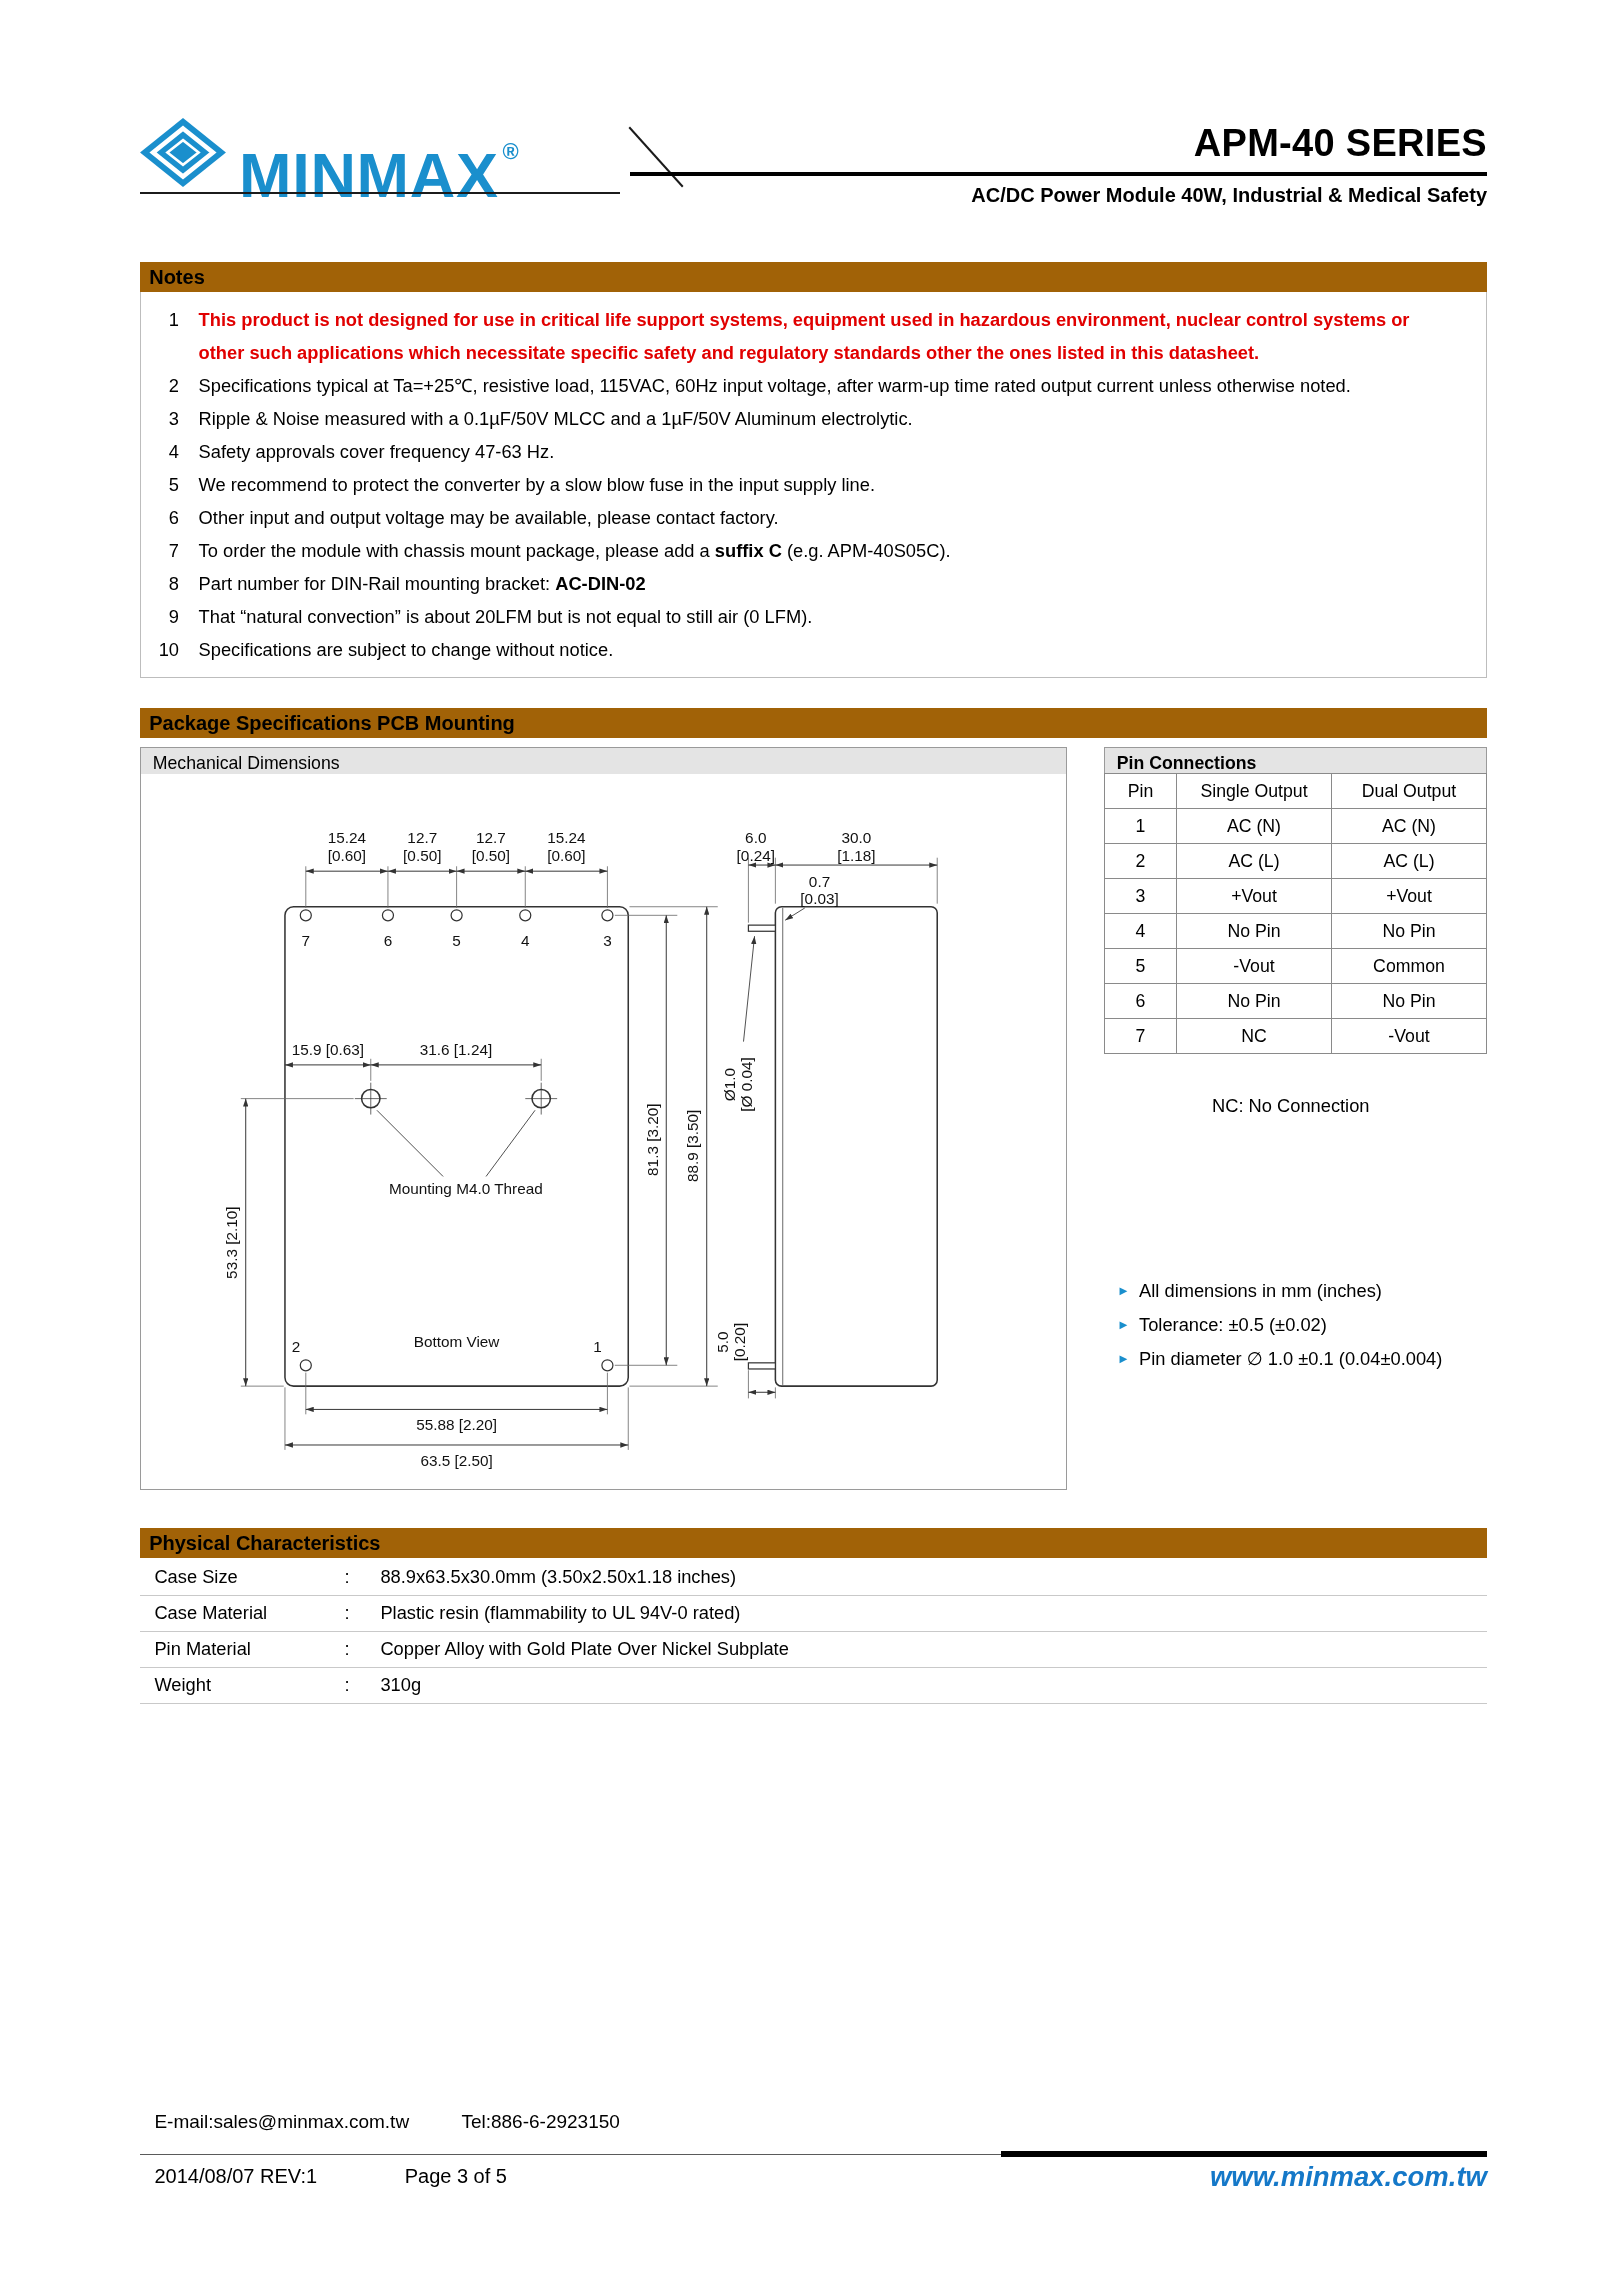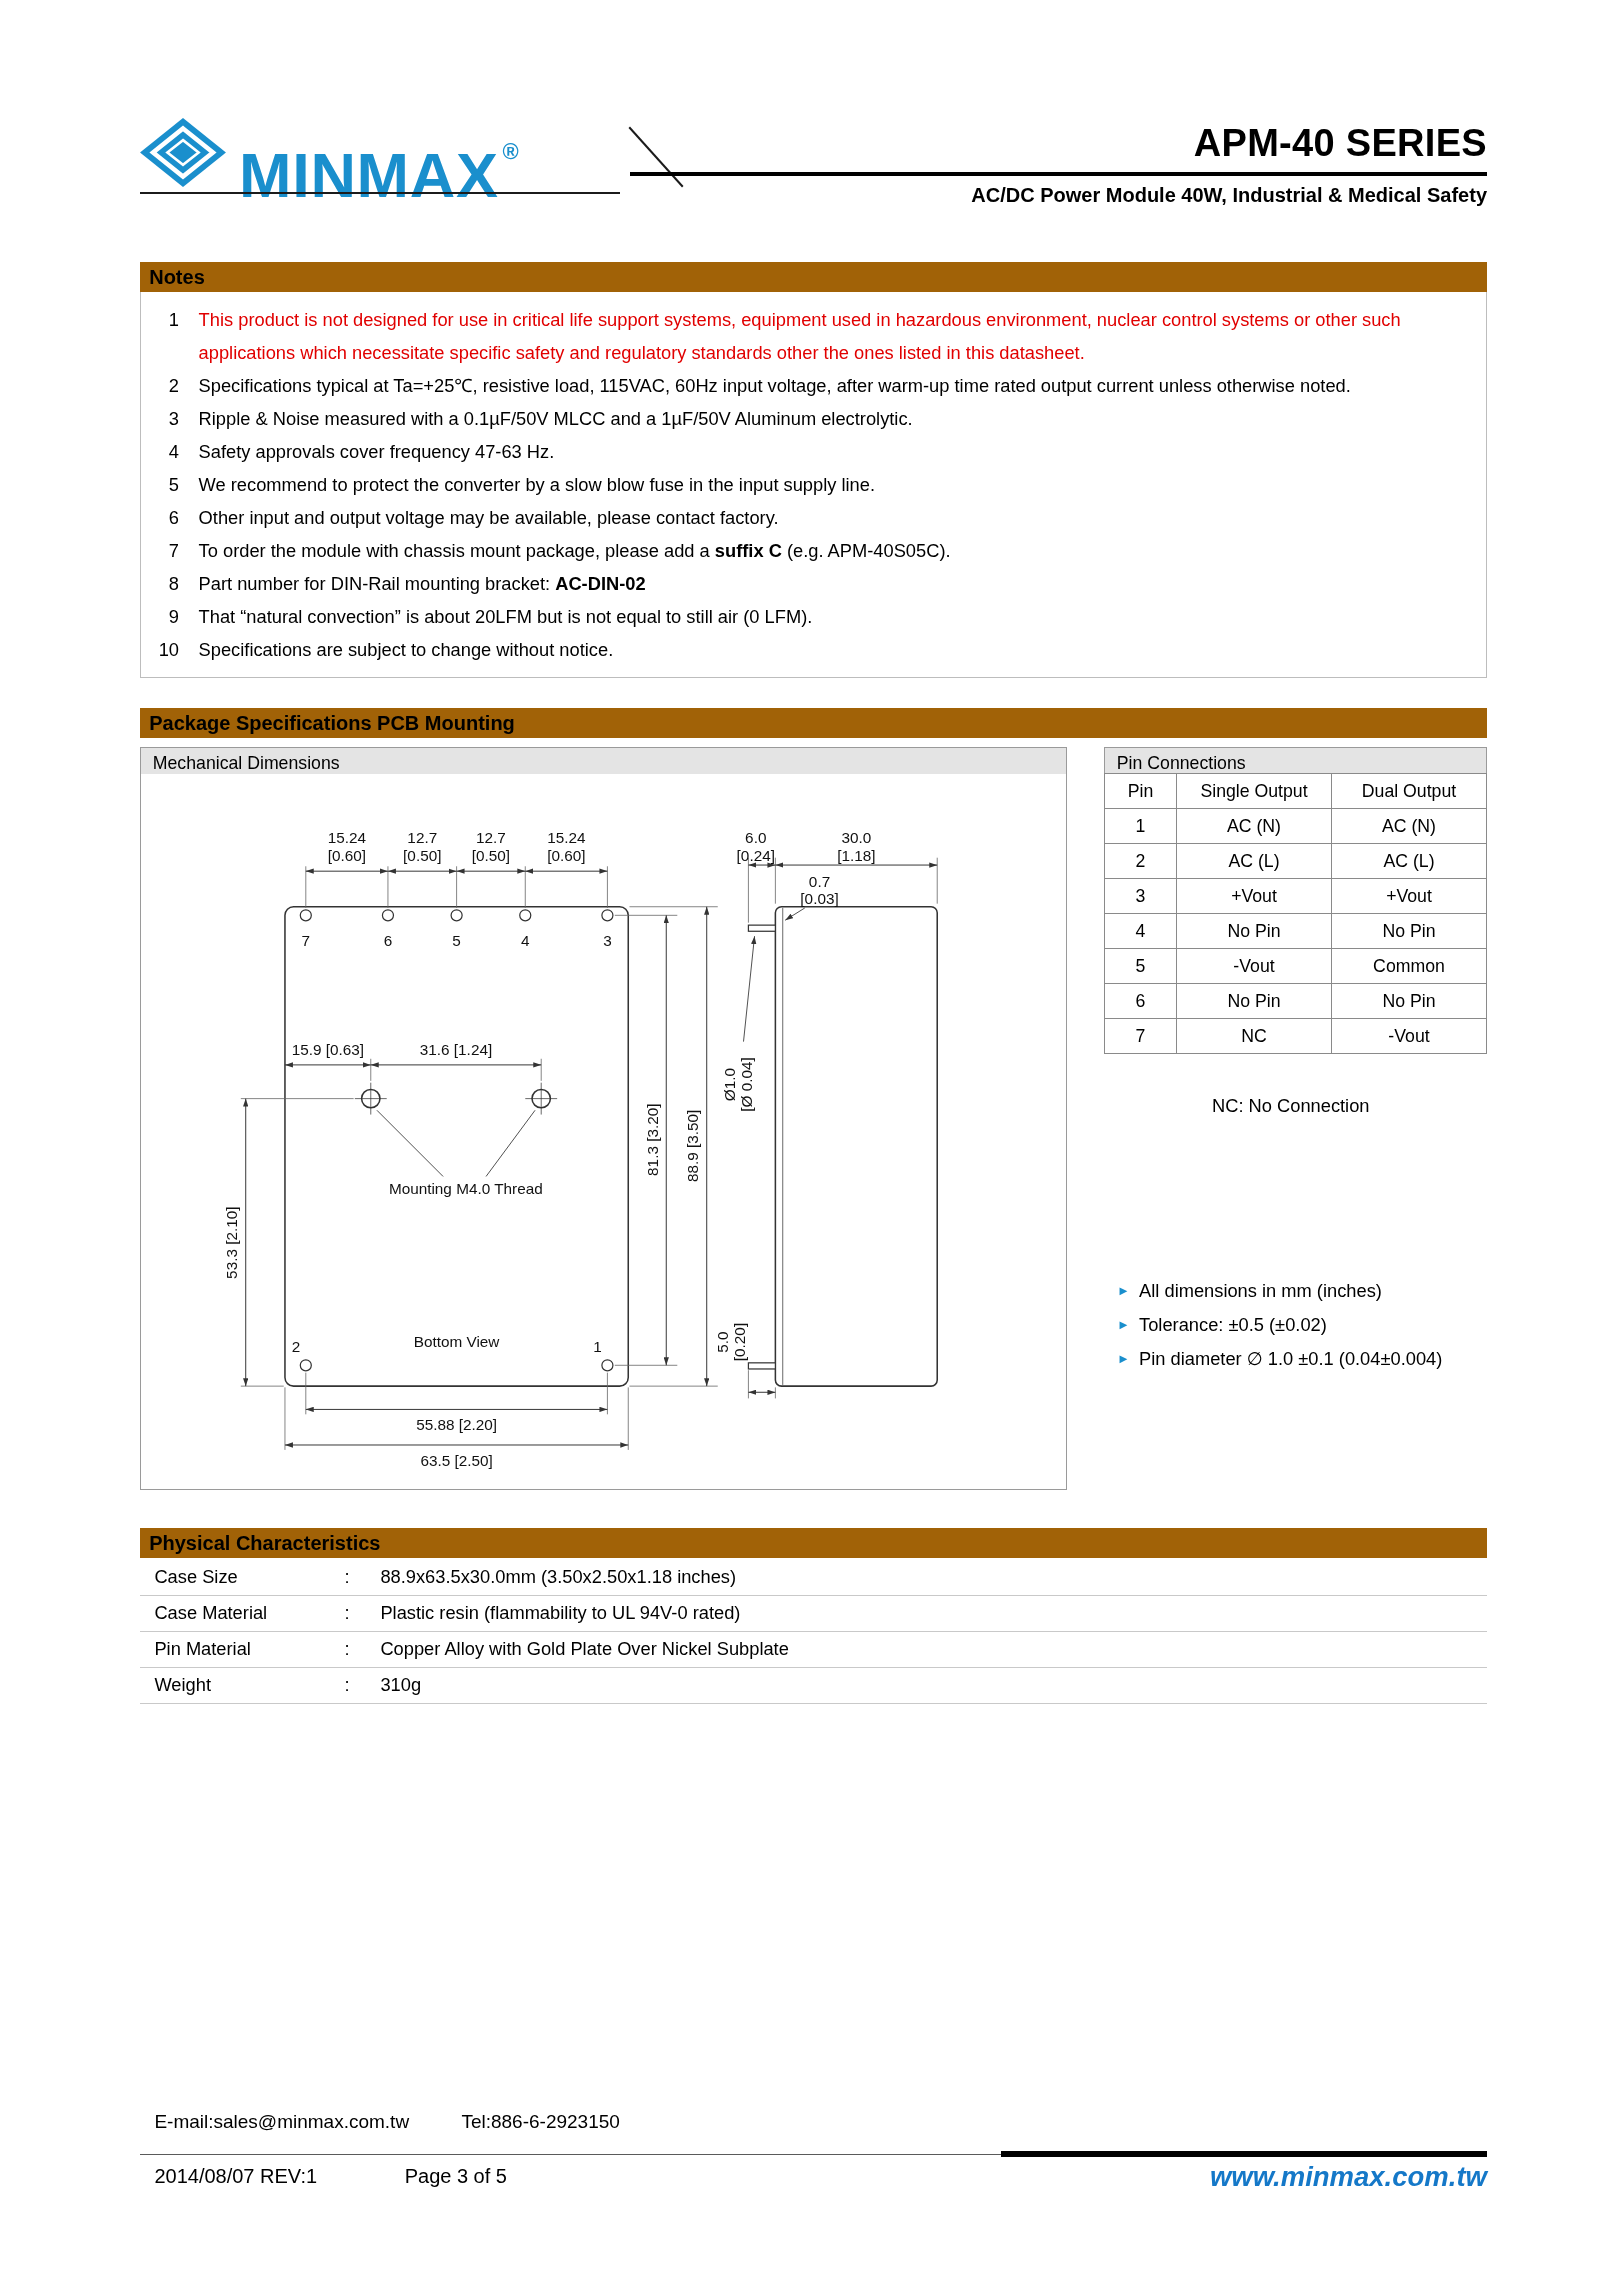--- a/index.html
+++ b/index.html
@@ -25,33 +25,33 @@
 
   
   .section-bar { background:#a16207; height:30px; line-height:30px; font-size:20px; font-weight:bold; padding-left:9.2px; }
 
   
   .notes-box { border:0.7px solid #bdbdbd; border-top:none; padding:10.5px 0 11.8px 0; background:#fff; }
   .note-row { display:flex; font-size:18.3px; line-height:33px; }
   .note-num { width:38px; text-align:right; flex:none; }
   .note-text { margin-left:19.6px; padding-right:36px; }
   .note-text b { font-weight:bold; }
-  .note-red { color:#e10000; font-weight:normal; }
+  .note-red { color:#e10000; font-weight:bold; }
 
   
   .pkg-section { margin-top:30px; }
   .pkg-panels { display:flex; gap:37px; margin-top:9.2px; }
   .mech-panel { width:927px; border:0.7px solid #9a9a9a; background:#fff; }
   .panel-bar { background:#e4e4e4; height:26px; line-height:30px; font-size:17.7px; padding-left:11.8px; }
   .mech-body { height:715px; display:flex; justify-content:center; align-items:flex-start; padding-top:3.9px; }
   svg.drawing { height:705px; }
   svg.drawing text { font-family:"Liberation Sans", sans-serif; font-size:25px; fill:#111; }
 
   .right-col { width:383px; }
-  .right-col .panel-bar { border:0.7px solid #9a9a9a; border-bottom:none; }
+  .right-col .panel-bar { border:0.7px solid #9a9a9a; border-bottom:none;font-weight:bold; }
   .pin-table { border-collapse:collapse; width:100%; background:#fff; }
   .pin-table th, .pin-table td {
     border:0.7px solid #8a8a8a; font-weight:normal; font-size:17.7px;
     text-align:center; height:35px; padding:0 2.6px;
   }
   .nc-note { margin-top:41px; padding-left:108px; font-size:18.3px; }
   .bullets { margin-top:157px; padding-left:13px; }
   .bullet { font-size:18.3px; line-height:34px; display:flex; align-items:center; }
   .tri { color:#1a8fcd; font-size:13px; margin-right:9.2px; line-height:34px; }
 

